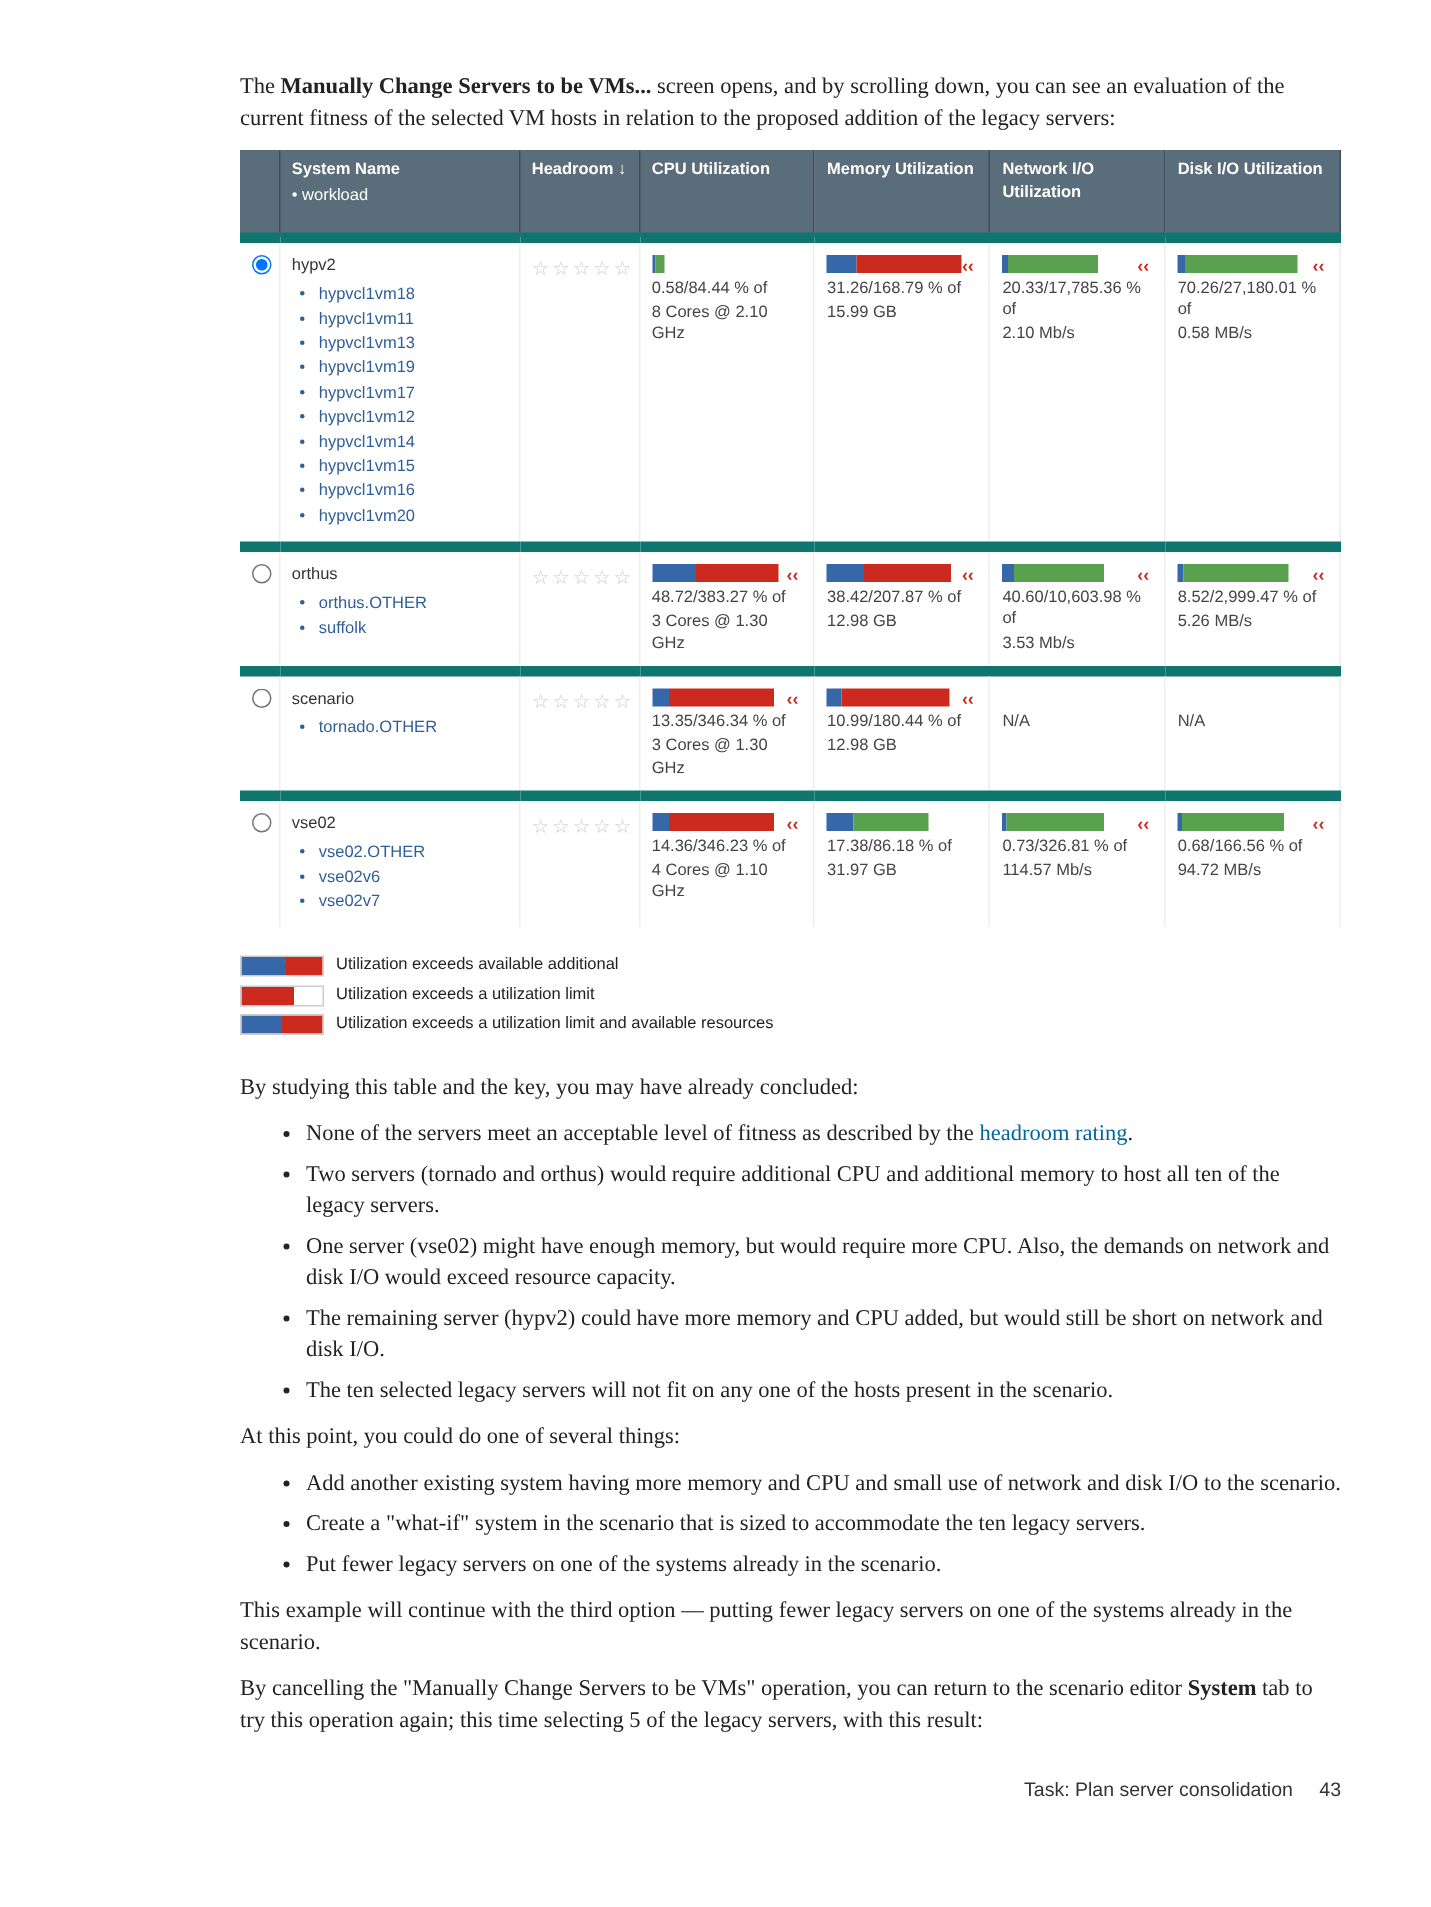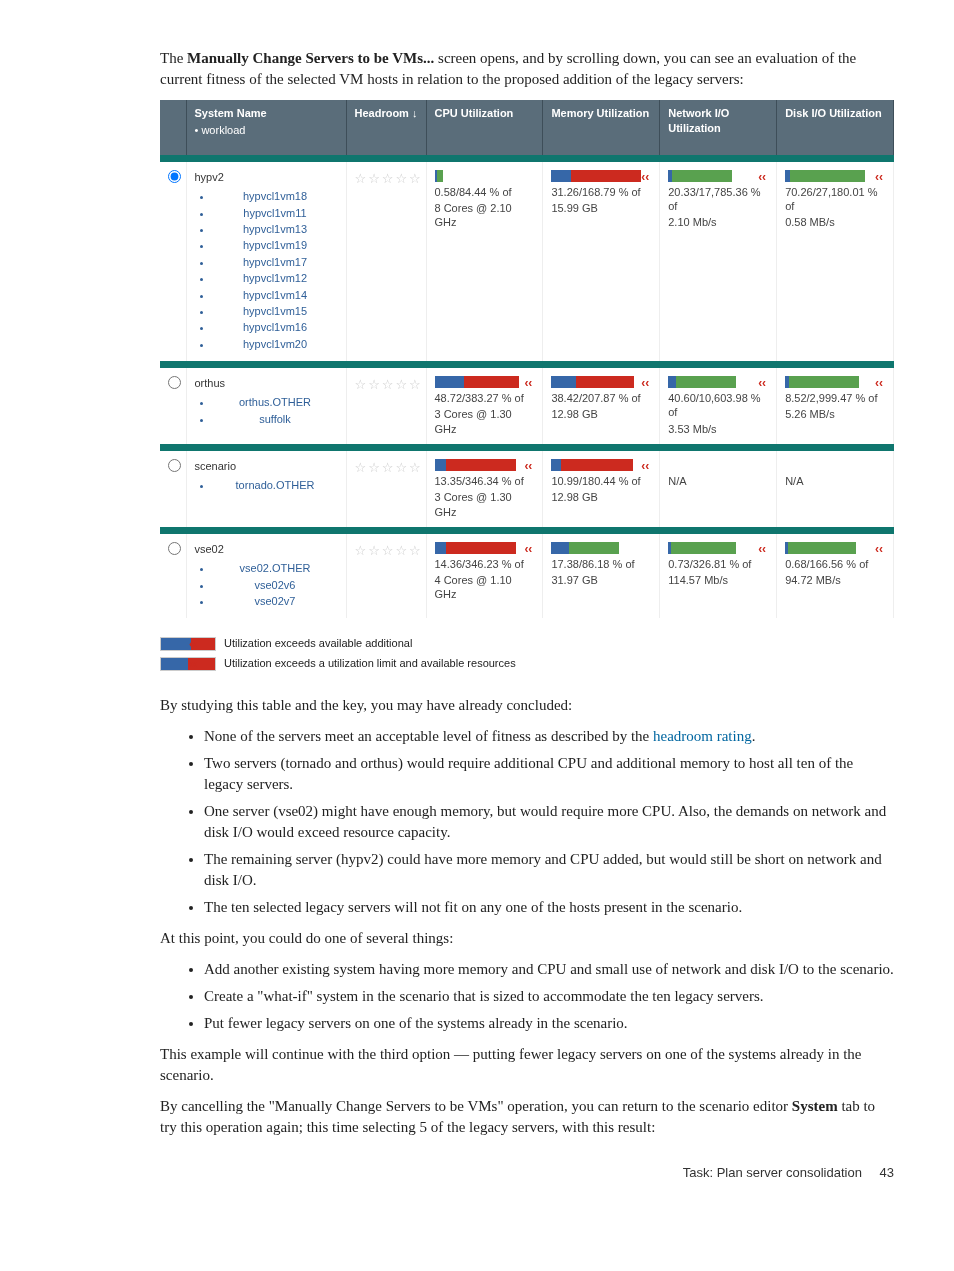--- a/index.html
+++ b/index.html
@@ -57,21 +57,21 @@
     padding: 8px 8px;
     vertical-align: top;
     color: #444;
   }
   table.vmtable col.radio { width: 26px; }
   table.vmtable col.sys { width: 160px; }
   table.vmtable col.head { width: 80px; }
   table.vmtable col.metric { width: auto; }
 
   .sysname { color: #333; }
-  .wllist { margin: 4px 0 0 0; padding-left: 18px; text-align: center; }
+  .wllist { margin: 4px 0 0 0; padding-left: 18px; }
   .wllist li { color: #2f5f98; font-size: 11px; margin: 1px 0; list-style-type: disc; }
 
   .stars { color: #ccc; font-size: 13px; letter-spacing: 2px; }
 
   .bar-wrap { margin-bottom: 3px; height: 12px; position: relative; width: 100%; }
   .bar {
     height: 12px;
     display: inline-block;
     vertical-align: top;
   }
@@ -271,20 +271,24 @@
 </div>
 
 <div class="legend" id="legend">
     <div class="legend-row">
       <span class="swatch sw-blue-red">
         <span class="m">‹‹</span>
       </span>
       <span>Utilization exceeds available additional</span>
     </div>
     <div class="legend-row">
+      <span class="swatch sw-red-white"></span>
+      <span>Utilization exceeds a utilization limit</span>
+    </div>
+    <div class="legend-row">
       <span class="swatch sw-blue-red2">
         <span class="m">‹‹</span>
       </span>
       <span>Utilization exceeds a utilization limit and available resources</span>
     </div>
   </div>
 
 <p>By studying this table and the key, you may have already concluded:</p>
 
 <ul class="bulleted" id="bullets1">

